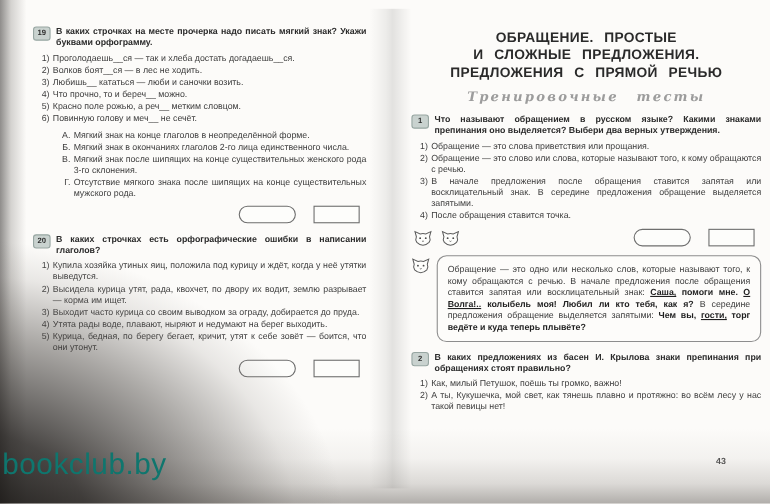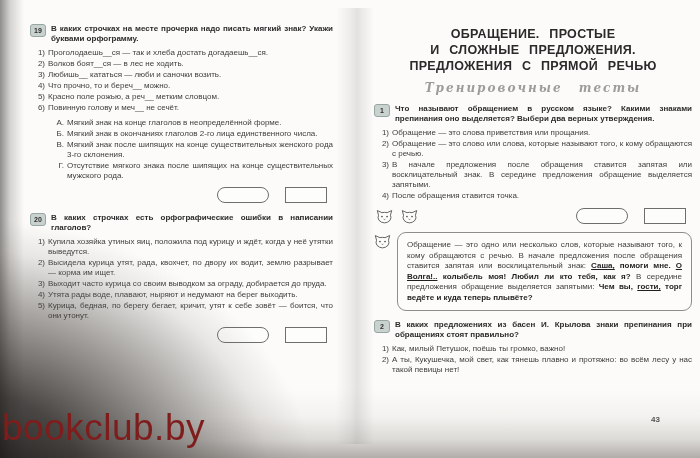--- a/index.html
+++ b/index.html
@@ -64,21 +64,21 @@
         background:linear-gradient(to right,rgba(0,0,0,0) 0%,rgba(0,0,0,.06) 38%,rgba(0,0,0,.1) 55%,rgba(0,0,0,0) 100%);}
 
   .vignette{position:absolute;inset:0;pointer-events:none;z-index:5;background:
     radial-gradient(ellipse 430px 320px at -40px 480px,
       rgba(22,20,18,.95) 0%, rgba(35,32,30,.82) 28%, rgba(70,66,62,.45) 55%,
       rgba(120,115,110,.15) 72%, rgba(0,0,0,0) 82%),
     linear-gradient(to right, rgba(35,32,30,.5) 0px, rgba(70,66,60,.22) 10px, rgba(0,0,0,0) 24px),
     linear-gradient(to top, rgba(100,95,90,.5) 0%, rgba(135,130,124,.28) 4%, rgba(165,160,154,.1) 9%, rgba(0,0,0,0) 15%);}
 
   .watermark{position:absolute;left:2px;top:407px;z-index:6;
-             font-size:37px;letter-spacing:.5px;color:#7f1d1d;pointer-events:none;}
+             font-size:27px;letter-spacing:.5px;color:#0f766e;pointer-events:none;}
 </style>
 </head>
 <body>
 
 <div class="scene">
 
   <div class="page page-left">
 
     <section>
       <div class="qhead">

